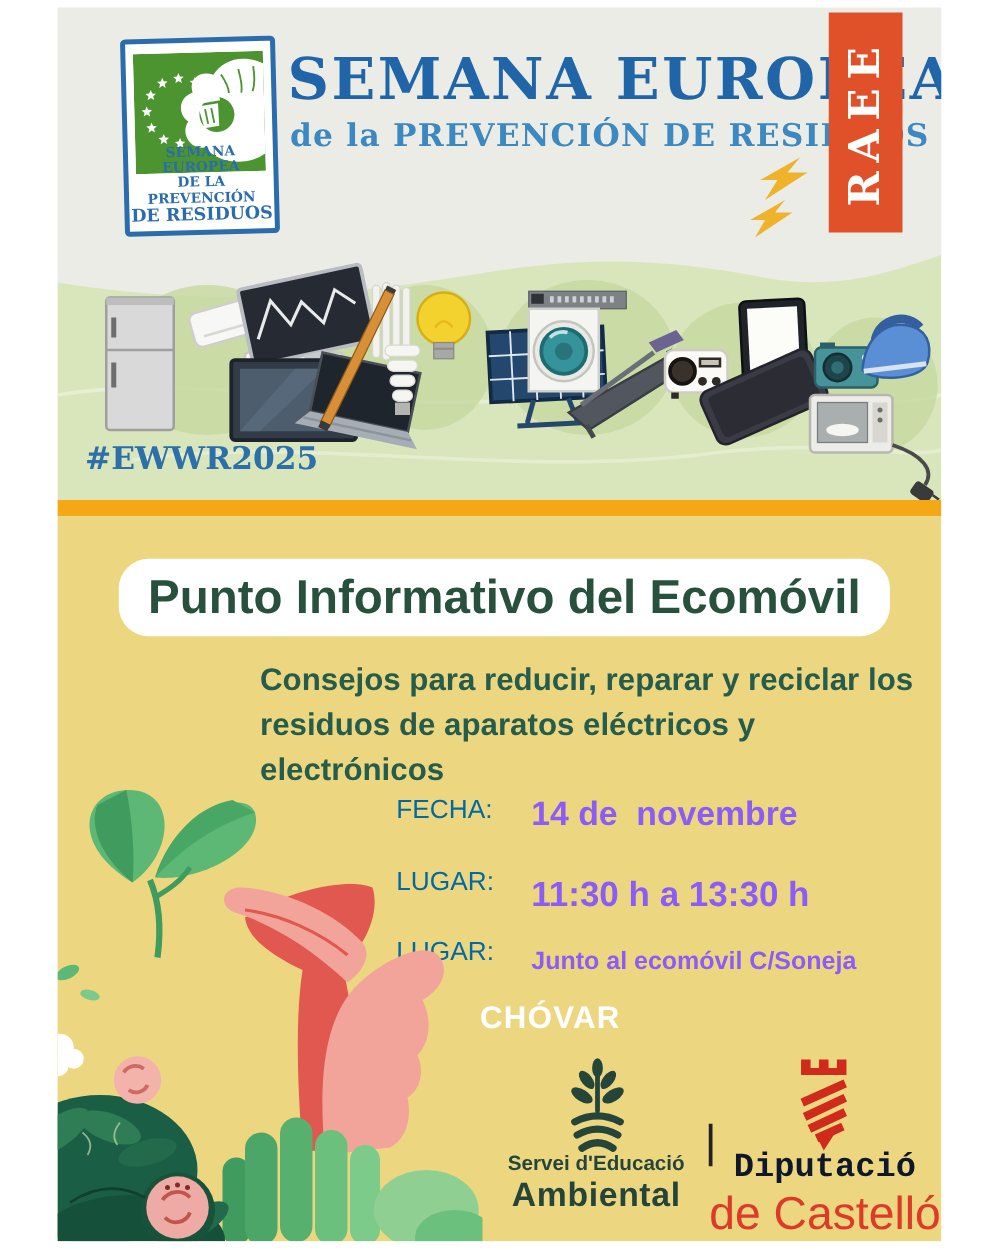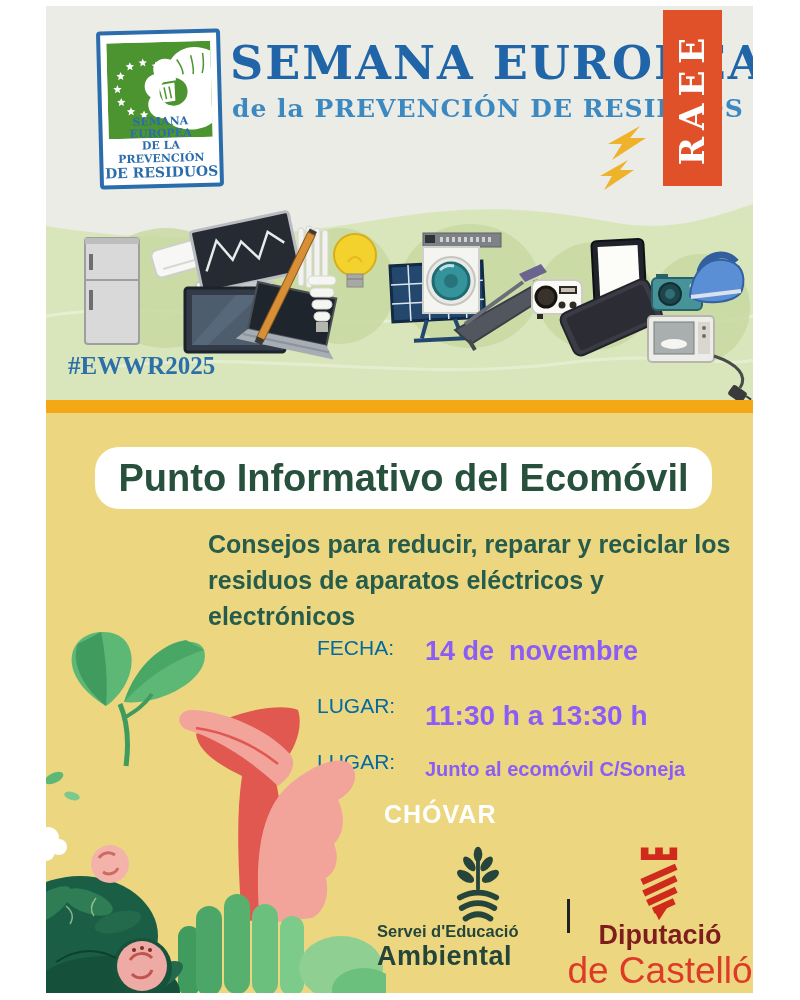--- a/index.html
+++ b/index.html
@@ -21,47 +21,47 @@
                  font-weight:700;font-size:25px;color:#3c88c0;letter-spacing:1px;white-space:nowrap;}
   .raee{position:absolute;left:617px;top:4px;width:59px;height:176px;background:#e0512a;
         display:flex;align-items:center;justify-content:center;}
   .raee span{transform:rotate(-90deg);white-space:nowrap;color:#fff;
              font-family:"DejaVu Serif",serif;font-weight:700;font-size:34px;letter-spacing:7px;}
   .bolts{position:absolute;left:548px;top:118px;width:80px;height:70px;}
   
   .band{position:absolute;left:0;top:190px;width:707px;height:204px;}
   .hashtag{position:absolute;font-family:"DejaVu Serif",serif;font-weight:700;
            font-size:25px;color:#2d6fa8;white-space:nowrap;}
-  .h1{left:22px;top:346px;font-family:Liberation Serif, serif;}
+  .h1{left:22px;top:346px;}
   .h2{left:180px;top:346px;}
   
   .stripe{position:absolute;left:0;top:394px;width:707px;height:13px;background:#f4a816;}
   .yellow{position:absolute;left:0;top:407px;width:707px;height:580px;background:#ecd780;}
   .white-box{position:absolute;left:49px;top:441px;width:617px;height:62px;background:#ffffff;
              border-radius:24px;display:flex;align-items:center;justify-content:center;}
   .white-box span{font-size:38px;font-weight:700;color:#27513c;white-space:nowrap;}
   .desc{position:absolute;left:162px;top:520px;width:525px;font-size:25px;font-weight:700;
         color:#265c4b;line-height:36px;}
   .lbl{position:absolute;left:271px;font-size:21px;font-weight:400;color:#0369a1;white-space:nowrap;}
   .val{position:absolute;left:379px;color:#8b5cf6;font-weight:700;white-space:pre-wrap;}
   .lbl.r1{top:630px}.val.v1{top:630px;font-size:27px;}
   .lbl.r2{top:688px}.val.v2{top:694px;font-size:28px;}
   .lbl.r3{top:744px}.val.v3{top:752px;font-size:20px;}
   .city{position:absolute;left:338px;top:794px;color:#fff;font-weight:700;font-size:25px;letter-spacing:1px;}
   
   .plants{position:absolute;left:0;top:600px;width:340px;height:387px;}
   
   .servei-svg{position:absolute;left:409px;top:840px;width:46px;height:78px;}
-  .servei-text{position:absolute;left:331px;top:916px;width:200px;color:#26453a;line-height:1.15;}
+  .servei-text{position:absolute;left:331px;top:916px;width:200px;text-align:center;color:#26453a;line-height:1.15;}
   .servei-text .s1{display:block;font-size:16.5px;font-weight:700;}
   .servei-text .s2{display:block;font-size:27px;font-weight:800;letter-spacing:.5px;}
   .divider{position:absolute;left:521px;top:893px;width:3px;height:34px;background:#222;}
   .dipu-svg{position:absolute;left:591px;top:838px;width:44px;height:78px;}
   .dipu-text{position:absolute;left:514px;top:914px;width:200px;text-align:center;line-height:1.12;}
-  .dipu-text .d1{display:block;font-size:27px;font-weight:700;color:#7f1d1d;}
+  .dipu-text .d1{display:block;font-size:27px;font-weight:700;color:#0f172a;font-family:Liberation Mono, monospace;}
   .dipu-text .d2{display:block;font-size:37px;font-weight:400;color:#dd3a28;}
 </style>
 </head>
 <body>
 
 <div class="poster">
 
   <div class="logo-box">
     <svg class="logo-green" viewBox="0 0 104 96">
       <rect x="0" y="0" width="104" height="96" fill="#4b9430"></rect>

